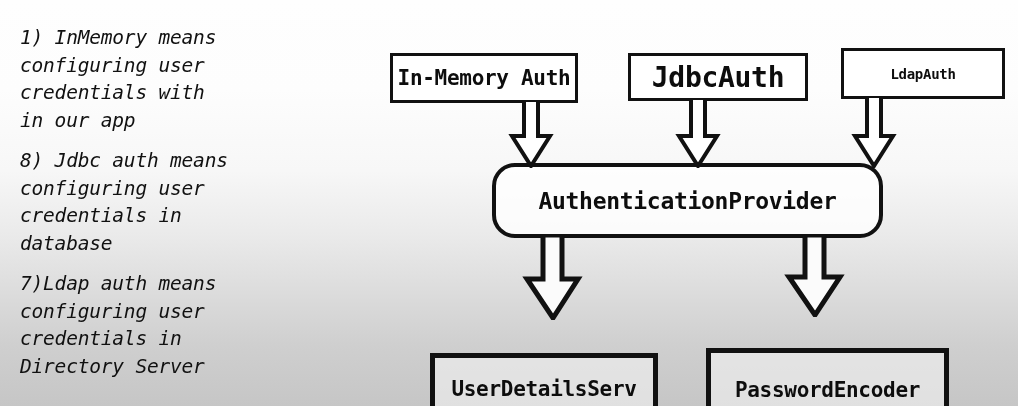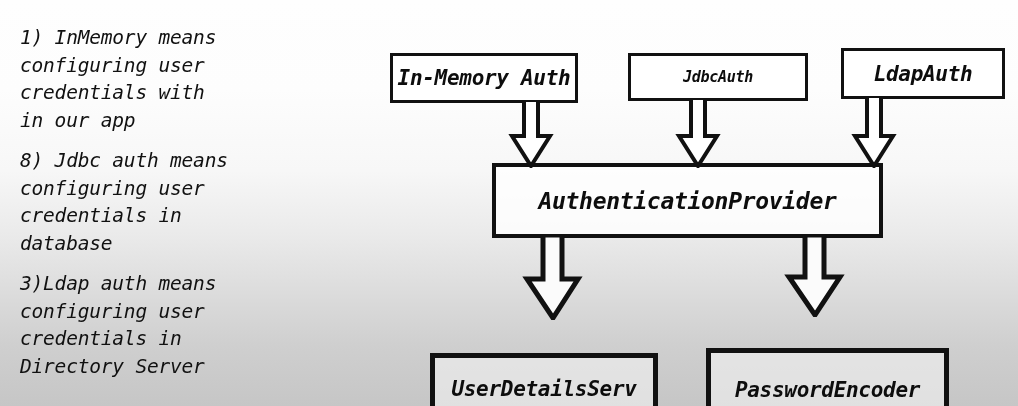--- a/index.html
+++ b/index.html
@@ -46,44 +46,44 @@
   }
   
   .box {
     position: absolute;
     box-sizing: border-box;
     display: flex;
     align-items: center;
     justify-content: center;
     font-family: "DejaVu Sans Mono", monospace;
     font-weight: bold;
-    font-style: italic;
     color: #0d0d0d;
     background: rgba(255,255,255,0.80);
     border: 3px solid #111111;
     letter-spacing: -0.3px;
   }
   .box.thick { border-width: 4px; }
   .box.thicker { border-width: 5px; margin-top: 40px; }
 
   #box-inmemory {
     left: 390px; top: 53px; width: 188px; height: 50px;
     font-size: 21px;
   }
   #box-jdbc {
     left: 628px; top: 53px; width: 180px; height: 48px;
-    font-size: 15px;
+    font-size: 28px;
   }
   #box-ldap {
     left: 841px; top: 48px; width: 164px; height: 51px;
-    font-size: 21px;
+    font-size: 14px;
   }
   #box-authprovider {
     left: 492px; top: 163px; width: 391px; height: 75px;
     font-size: 23px;
+    border-radius: 23px;
   }
   #box-userdetails {
     left: 430px; top: 313px; width: 228px; height: 71px;
     font-size: 21px;
     background: rgba(245,245,245,0.55);
   }
   #box-passwordencoder {
     left: 706px; top: 308px; width: 243px; height: 84px;
     font-size: 21px;
     background: rgba(245,245,245,0.55);
@@ -106,21 +106,21 @@
 
   <div class="notes">
     <div class="note">1) InMemory means
 configuring user
 credentials with
 in our app</div>
     <div class="note">8) Jdbc auth means
 configuring user
 credentials in
 database</div>
-    <div class="note">3)Ldap auth means
+    <div class="note">7)Ldap auth means
 configuring user
 credentials in
 Directory Server</div>
   </div>
 
   <div class="box" id="box-inmemory">In-Memory Auth</div>
   <div class="box" id="box-jdbc">JdbcAuth</div>
   <div class="box" id="box-ldap">LdapAuth</div>
 
   <div class="box thick" id="box-authprovider">AuthenticationProvider</div>

